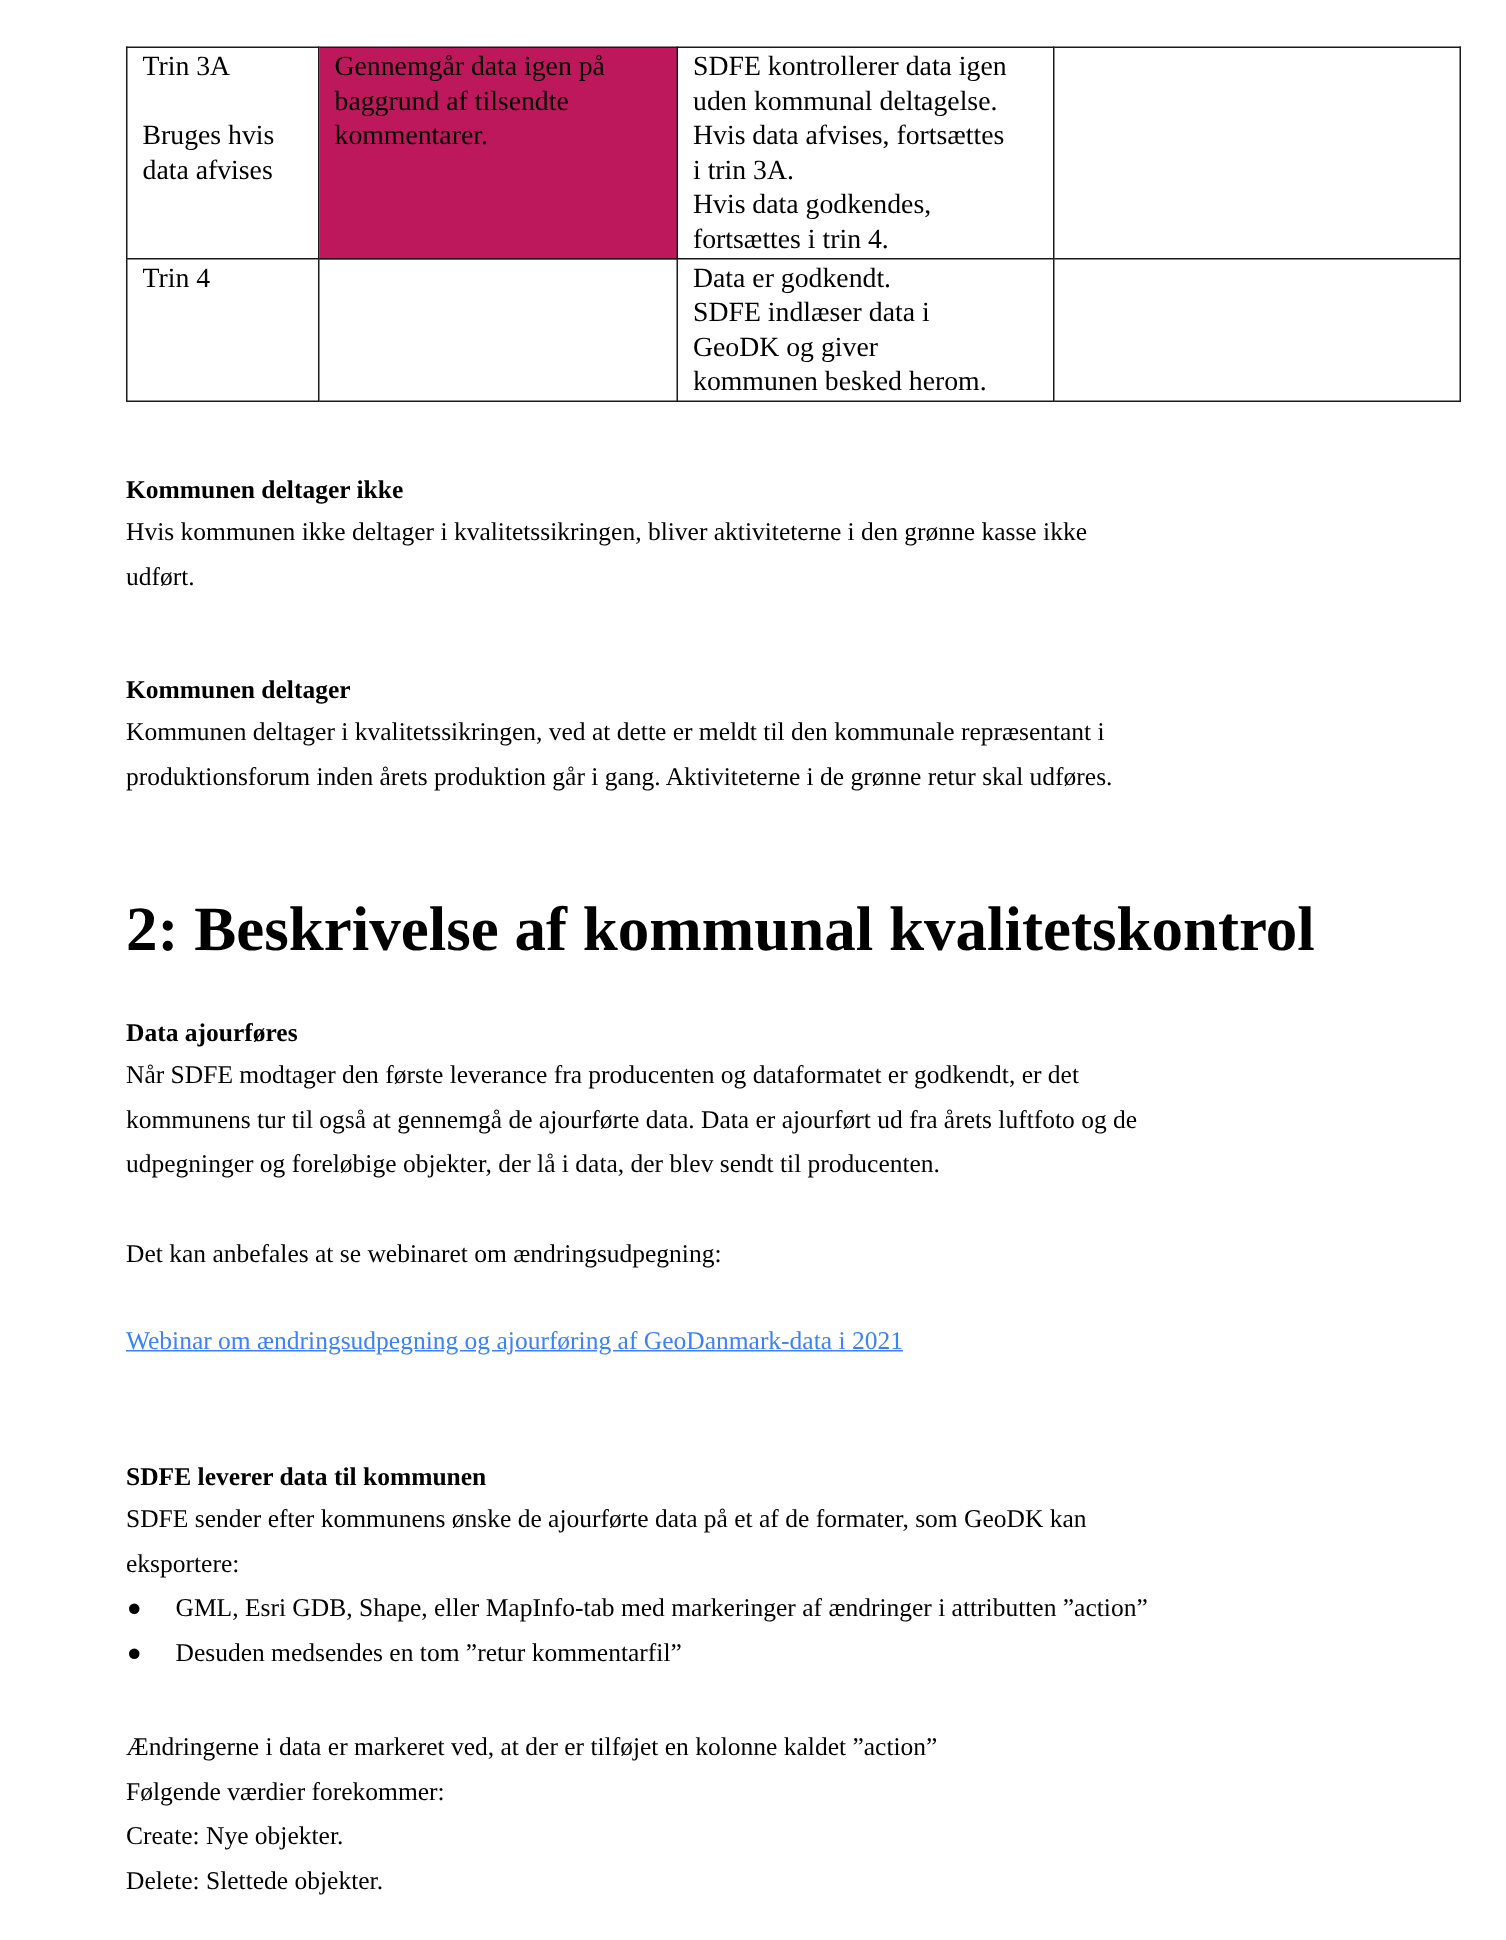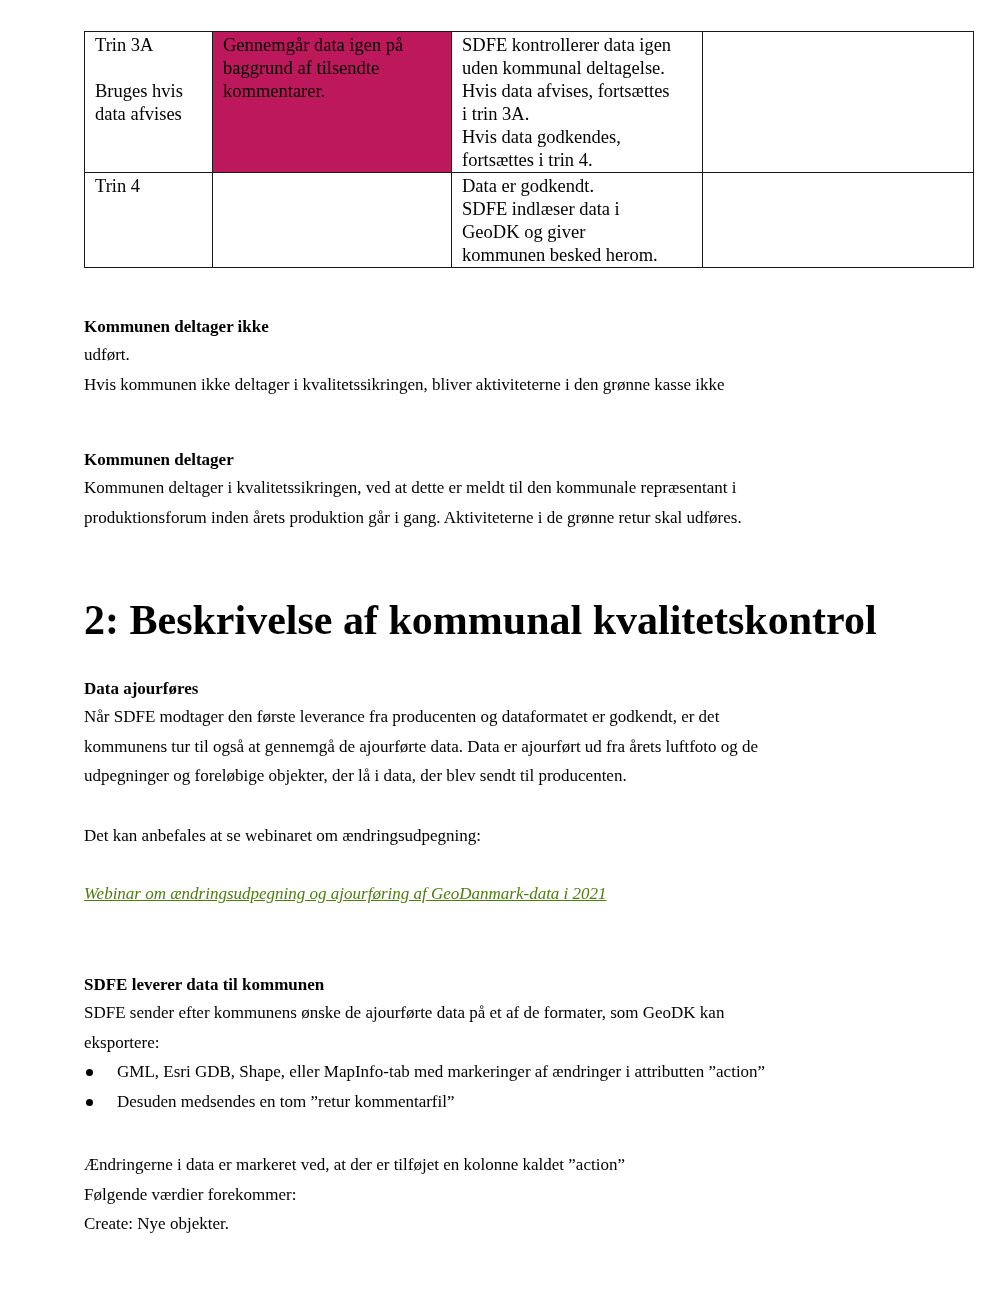--- a/index.html
+++ b/index.html
@@ -24,21 +24,21 @@
   .line { display: block; white-space: nowrap; }
   .gap { display: block; height: 23px; }
 
   .block { position: absolute; left: 64px; font-size: 17px; line-height: 29.5px; }
   .block .h { font-weight: bold; display: block; line-height: 26px; }
   .block p { margin: 0; }
   h2.title {
     position: absolute; left: 64px; top: 598px; margin: 0;
     font-size: 42px; font-weight: bold; line-height: 44px;
   }
-  a.link { color: #4d7c0f; text-decoration: underline; font-style: italic; }
+  a.link { color: #3b82f6; text-decoration: underline; }
   ul.bullets { list-style: none; margin: 0; padding: 0; }
   ul.bullets li { position: relative; padding-left: 33px; }
   ul.bullets li .dot {
     position: absolute; left: 2px; top: 12px; width: 7px; height: 7px;
     border-radius: 50%; background: #000;
   }
 </style>
 </head>
 <body>
 
@@ -80,22 +80,22 @@
         <span class="line">kommunen besked herom.</span>
       </td>
       <td class="c4"></td>
     </tr>
   </tbody>
     </table>
 
   <div class="block" style="top:314px;">
     <span class="h">Kommunen deltager ikke</span>
     <p>
+      <span class="line">Hvis kommunen ikke deltager i kvalitetssikringen, bliver aktiviteterne i den grønne kasse ikke</span>
       <span class="line">udført.</span>
-      <span class="line">Hvis kommunen ikke deltager i kvalitetssikringen, bliver aktiviteterne i den grønne kasse ikke</span>
     </p>
   </div>
 
   <div class="block" style="top:447px;">
     <span class="h">Kommunen deltager</span>
     <p>
       <span class="line">Kommunen deltager i kvalitetssikringen, ved at dette er meldt til den kommunale repræsentant i</span>
       <span class="line">produktionsforum inden årets produktion går i gang. Aktiviteterne i de grønne retur skal udføres.</span>
     </p>
   </div>
@@ -128,15 +128,16 @@
     <ul class="bullets">
       <li><span class="dot"></span><span>GML, Esri GDB, Shape, eller MapInfo-tab med markeringer af ændringer i attributten ”action”</span></li>
       <li><span class="dot"></span><span>Desuden medsendes en tom ”retur kommentarfil”</span></li>
     </ul>
   </div>
 
   <div class="block" style="top:1150px;">
     <span class="line">Ændringerne i data er markeret ved, at der er tilføjet en kolonne kaldet ”action”</span>
     <span class="line">Følgende værdier forekommer:</span>
     <span class="line">Create: Nye objekter.</span>
+    <span class="line">Delete: Slettede objekter.</span>
   </div>
 
 </div>
 
 </body></html>

